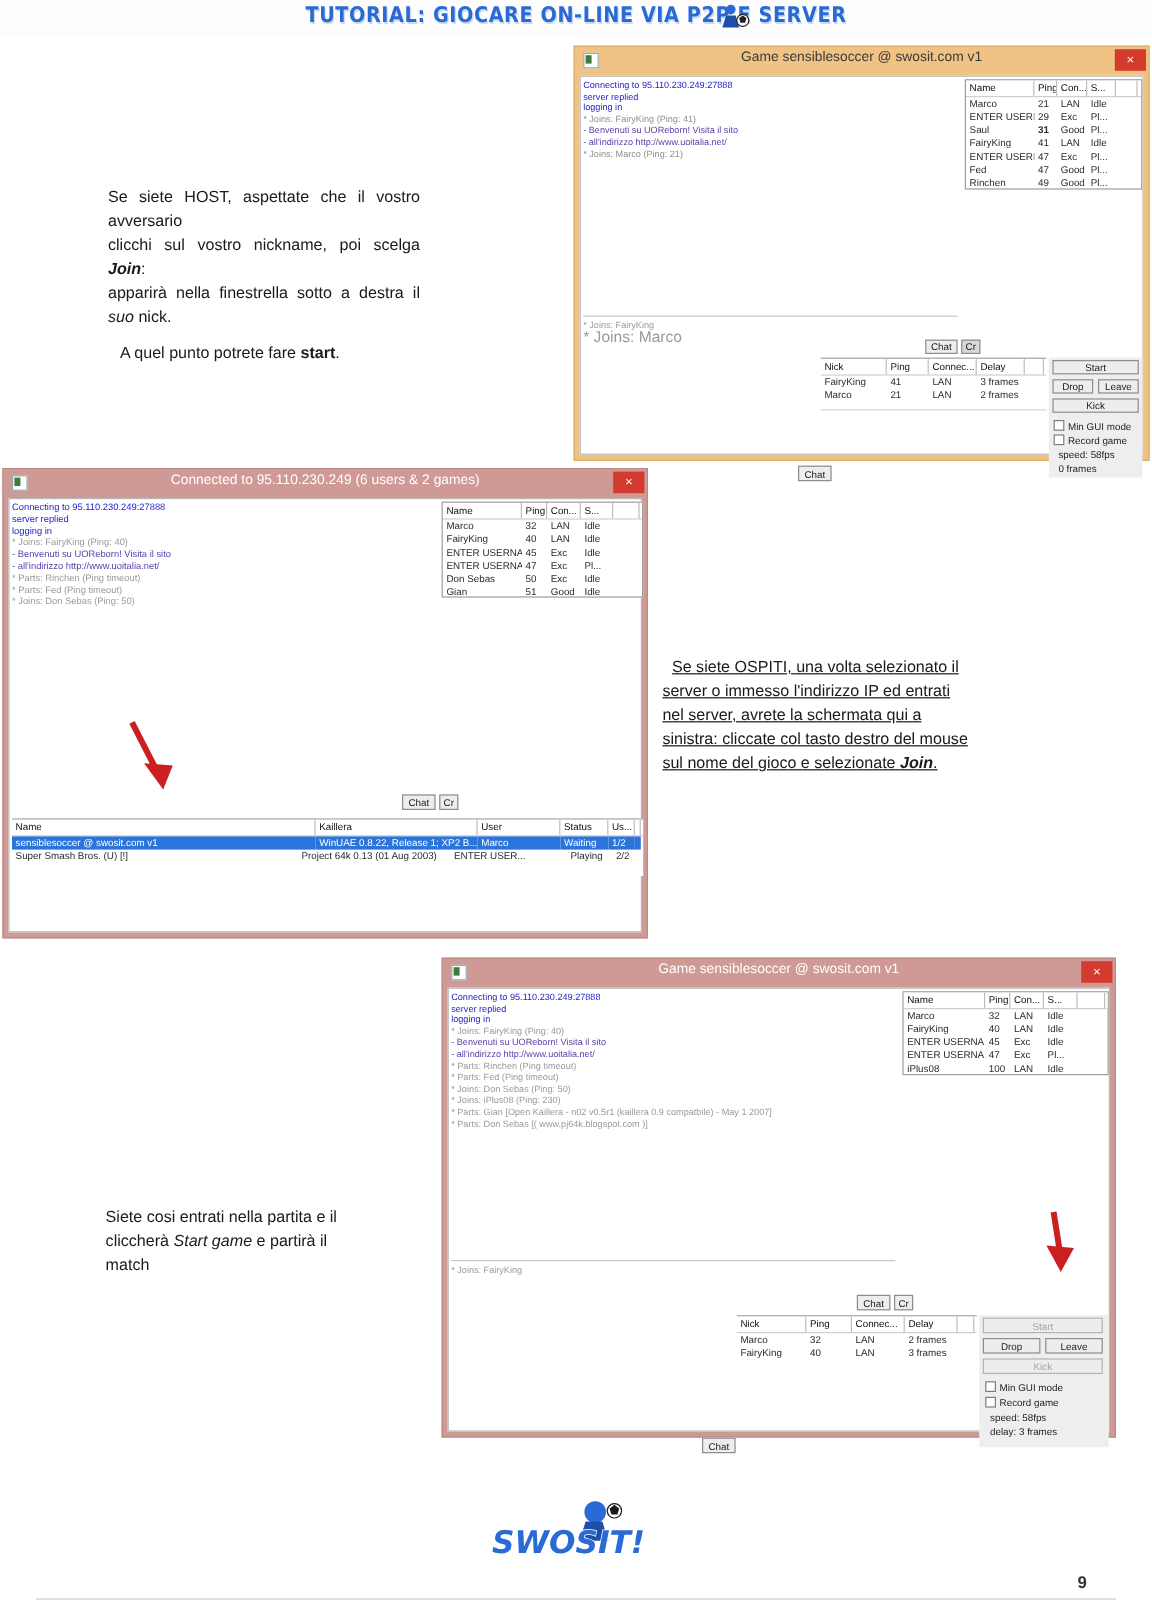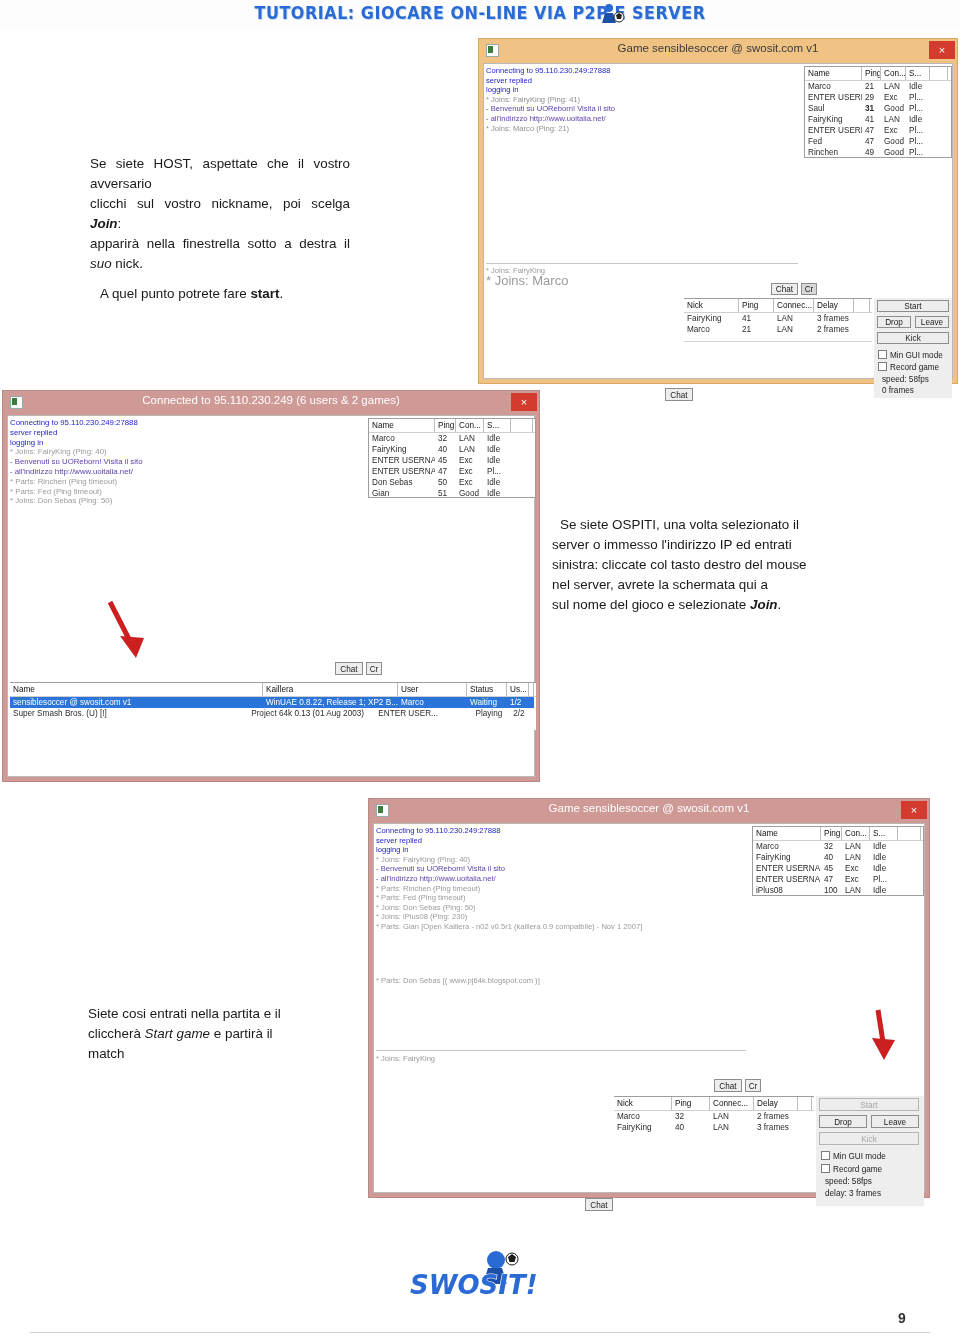--- a/index.html
+++ b/index.html
@@ -325,25 +325,25 @@
         </div>
       </div>
   </div>
 </div>
 
 <svg class="arrow" style="left:100px;top:600px;width:50px;height:70px;" viewBox="0 0 50 70">
   <path d="M10 2 L32 45" stroke="#cc1f1f" stroke-width="5" fill="none"></path>
   <path d="M36 58 L20 36 L44 38 Z" fill="#cc1f1f"></path>
 </svg>
 
-<div class="para" style="left:552px;top:515px;width:318px;">
+<div class="para" style="left:552px;top:546px;width:318px;text-decoration:underline;">
   <div style="text-indent:8px;">Se siete OSPITI, una volta selezionato il</div>
   <div>server o immesso l'indirizzo IP ed entrati</div>
+  <div>nel server, avrete la schermata qui a</div>
   <div>sinistra: cliccate col tasto destro del mouse</div>
-  <div>nel server, avrete la schermata qui a</div>
   <div>
     <span>sul nome del gioco e selezionate </span><span class="bi">Join</span><span>.</span>
   </div>
 </div>
 
 <div class="win" style="left:368px;top:798px;width:562px;height:400px;background:#cf9a95;border:1px solid #b98a85;">
   <div class="titlebar" style="background:#cf9a95;">
     <div class="sysicon">
         <i></i>
       </div>
@@ -355,22 +355,22 @@
         <div class="logline" style="font-size: 7.6px; line-height: 9.6px; color: rgb(28, 28, 200);">Connecting to 95.110.230.249:27888</div>
         <div class="logline" style="font-size: 7.6px; line-height: 9.6px; color: rgb(28, 28, 200);">server replied</div>
         <div class="logline" style="font-size: 7.6px; line-height: 9.6px; color: rgb(28, 28, 200);">logging in</div>
         <div class="logline" style="font-size: 7.6px; line-height: 9.6px; color: rgb(154, 154, 154);">* Joins: FairyKing (Ping: 40)</div>
         <div class="logline" style="font-size: 7.6px; line-height: 9.6px; color: rgb(91, 62, 168);">- Benvenuti su UOReborn! Visita il sito</div>
         <div class="logline" style="font-size: 7.6px; line-height: 9.6px; color: rgb(91, 62, 168);">- all'indirizzo http://www.uoitalia.net/</div>
         <div class="logline" style="font-size: 7.6px; line-height: 9.6px; color: rgb(154, 154, 154);">* Parts: Rinchen (Ping timeout)</div>
         <div class="logline" style="font-size: 7.6px; line-height: 9.6px; color: rgb(154, 154, 154);">* Parts: Fed (Ping timeout)</div>
         <div class="logline" style="font-size: 7.6px; line-height: 9.6px; color: rgb(154, 154, 154);">* Joins: Don Sebas (Ping: 50)</div>
         <div class="logline" style="font-size: 7.6px; line-height: 9.6px; color: rgb(154, 154, 154);">* Joins: iPlus08 (Ping: 230)</div>
-        <div class="logline" style="font-size: 7.6px; line-height: 9.6px; color: rgb(154, 154, 154);">* Parts: Gian [Open Kaillera - n02 v0.5r1 (kaillera 0.9 compatbile) - Nov  1 2007]</div>
-        <div class="logline" style="font-size: 7.6px; line-height: 9.6px; color: rgb(154, 154, 154); margin-top: 44px;">* Parts: Don Sebas [( www.pj64k.blogspot.com )]</div>
+        <div class="logline" style="font-size: 7.6px; line-height: 9.6px; color: rgb(154, 154, 154);">* Parts: Gian [Open Kaillera - n02 v0.5r1 (kaillera 0.9 compatbile) - May  1 2007]</div>
+        <div class="logline" style="font-size: 7.6px; line-height: 9.6px; color: rgb(154, 154, 154);">* Parts: Don Sebas [( www.pj64k.blogspot.com )]</div>
       </div>
     <div class="hline" style="left:2px;top:226px;width:370px;"></div>
     <div class="logpane" style="left:2px;top:230px;width:370px;height:60px;" id="gst-log2">
         <div class="logline" style="font-size: 7.6px; line-height: 9.6px; color: rgb(154, 154, 154);">* Joins: FairyKing</div>
       </div>
 
     <div class="ltab" style="left:378px;top:2px;width:172px;height:70px;" id="gst-users">
         <div class="hdr">
           <span style="width: 68px;">Name</span>
           <span style="width: 21px;">Ping</span>

